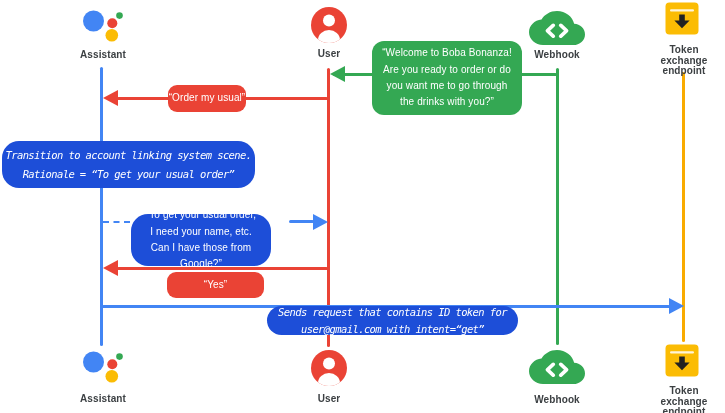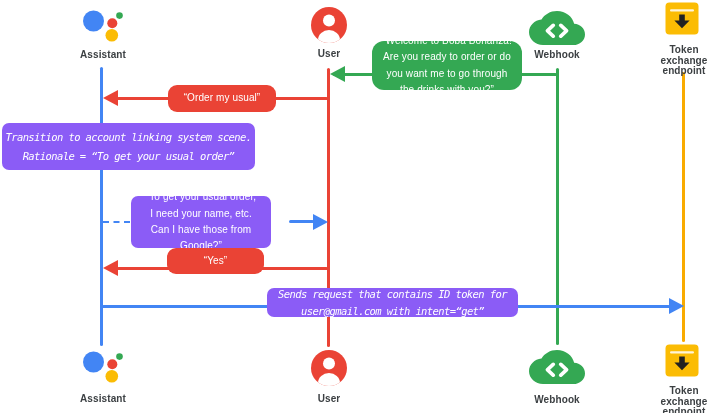--- a/index.html
+++ b/index.html
@@ -26,26 +26,26 @@
   
   .bubble{
     position:absolute;display:flex;align-items:center;justify-content:center;
     text-align:center;color:#fff;box-sizing:border-box;white-space:pre-line;
   }
   .chat{font-size:10px;line-height:16.4px;letter-spacing:0.1px;}
   .mono{font-family:"DejaVu Sans Mono",monospace;font-style:italic;
         font-size:10.5px;letter-spacing:-0.6px;line-height:18px;}
   .bg-green{background:#34A853;border-radius:12px;}
   .bg-red{background:#EA4335;border-radius:9px;}
-  .bg-blue{background:#8b5cf6;border-radius:7px;}
-  .b-welcome{left:372px;top:41px;width:150px;height:49px;}
-  .b-order{left:168px;top:85px;width:108px;height:27px;}
+  .bg-blue{background:#1d4ed8;border-radius:17px;margin-top:18px;}
+  .b-welcome{left:372px;top:41px;width:150px;height:74px;}
+  .b-order{left:168px;top:85px;width:78px;height:27px;}
   .b-transition{left:2px;top:123px;width:253px;height:47px;line-height:19px;}
   .b-ask{left:131px;top:196px;width:140px;height:52px;}
-  .b-yes{left:167px;top:248px;width:97px;height:26px;}
+  .b-yes{left:167px;top:272px;width:97px;height:26px;}
   .b-send{left:267px;top:288px;width:251px;height:29px;line-height:16.5px;}
   
   .icon{position:absolute;}
   .actor-label{
     position:absolute;transform:translateX(-50%);text-align:center;
     font-size:10px;font-weight:600;color:#3C4043;line-height:10.5px;
     white-space:pre-line;letter-spacing:0.1px;
   }
 </style>
 </head>

